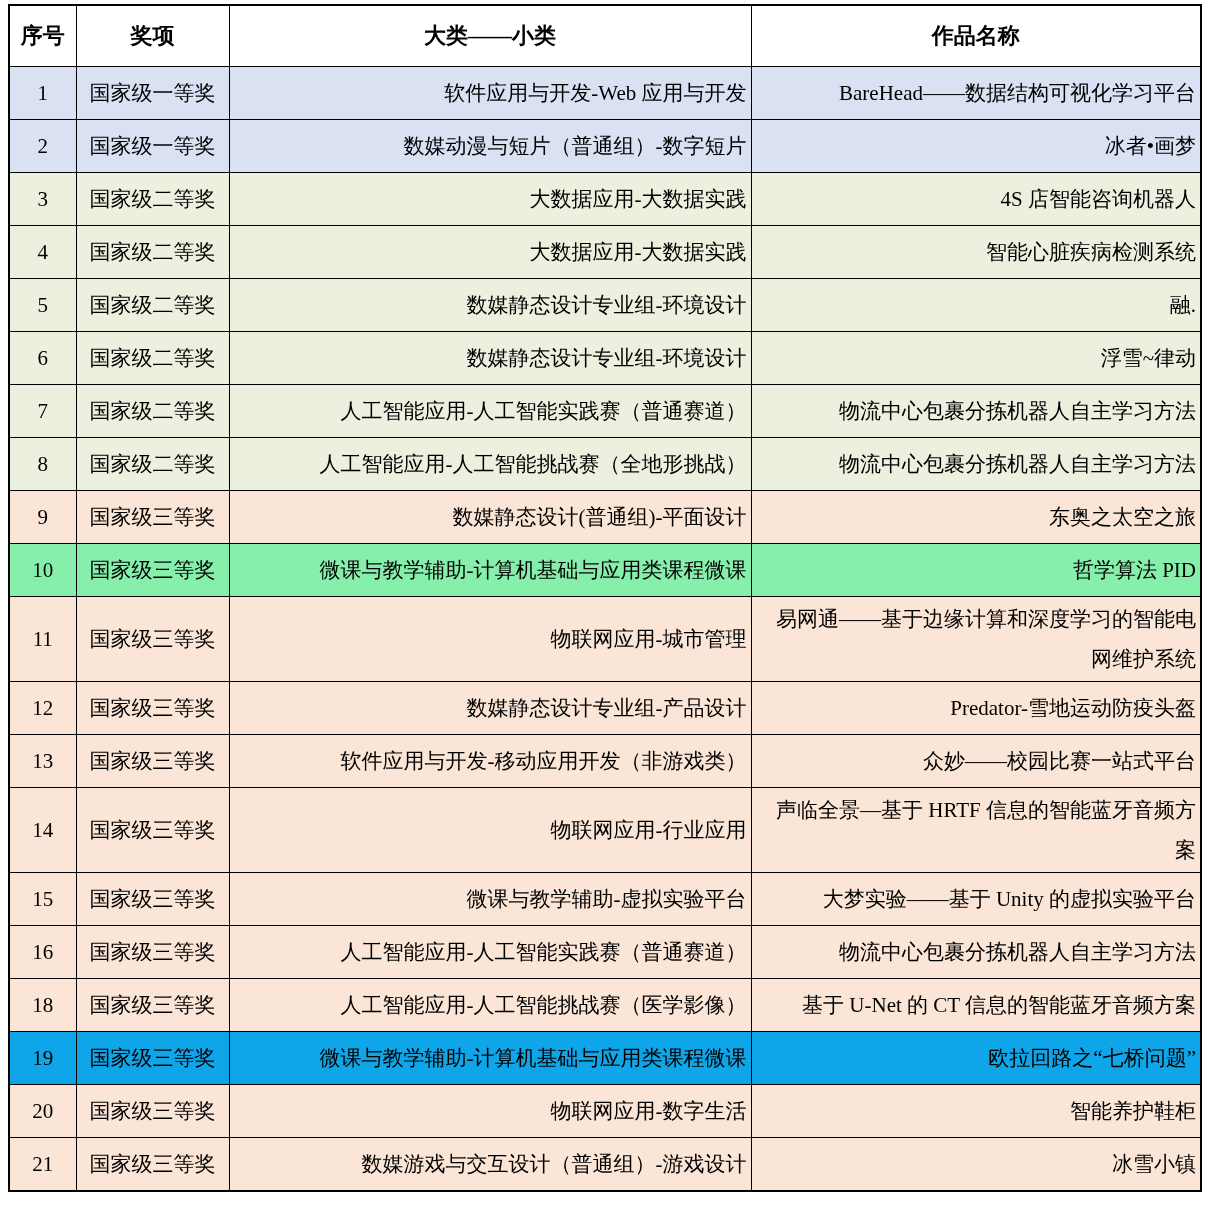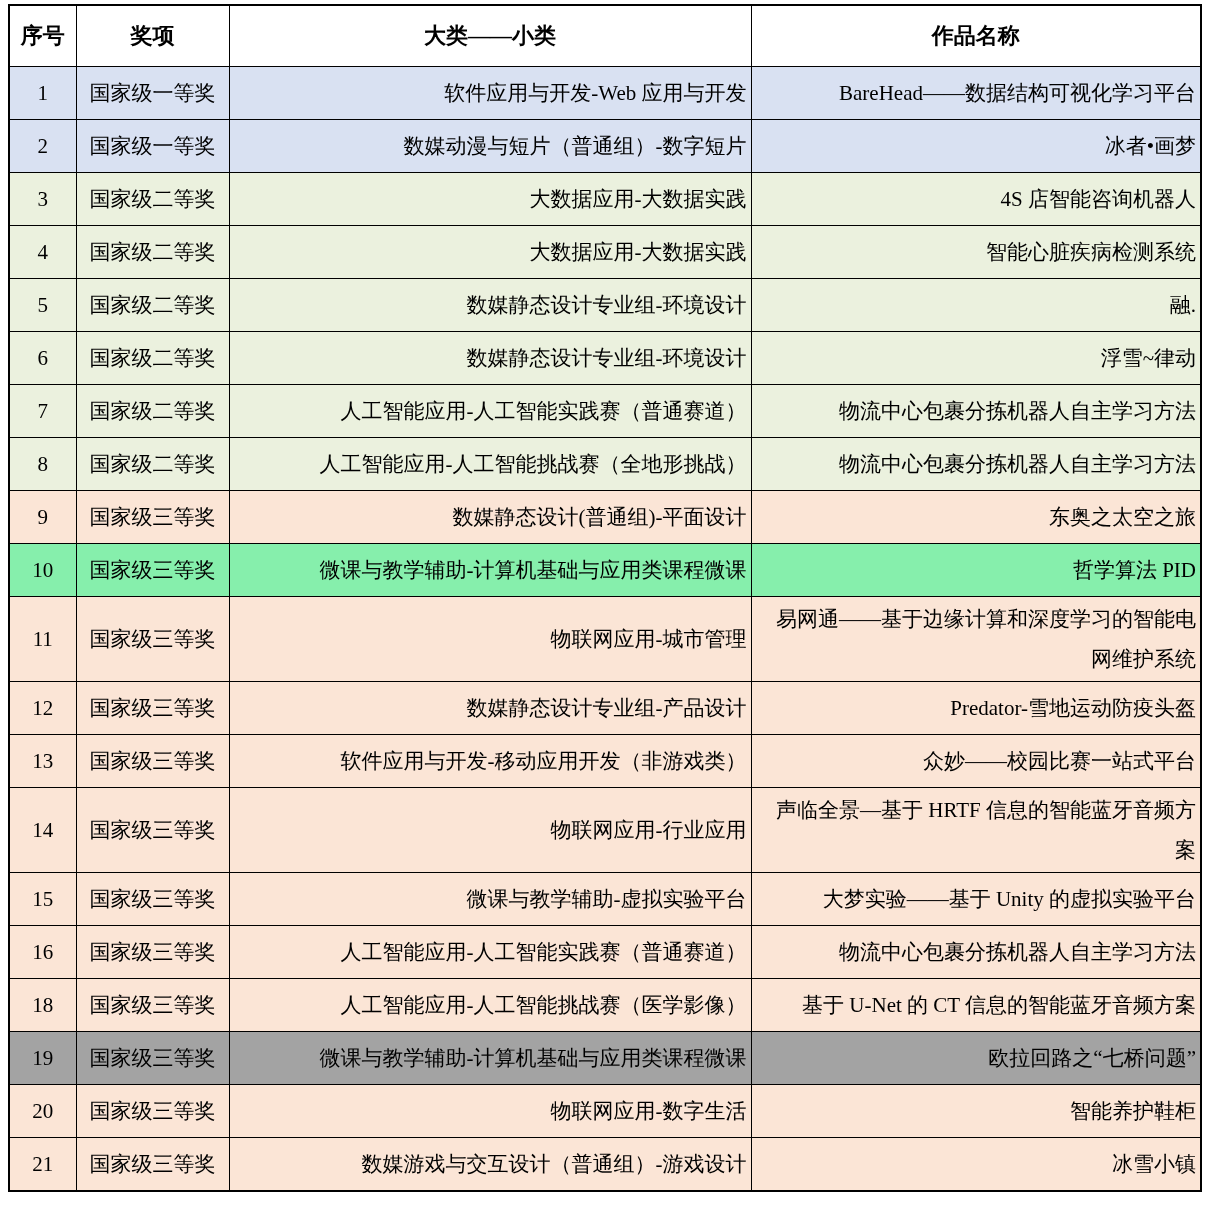--- a/index.html
+++ b/index.html
@@ -163,21 +163,21 @@
           <td class="award">国家级三等奖</td>
           <td class="category">人工智能应用-人工智能实践赛（普通赛道）</td>
           <td class="work">物流中心包裹分拣机器人自主学习方法</td>
         </tr>
         <tr style="background-color: rgb(251, 229, 214);">
           <td class="num">18</td>
           <td class="award">国家级三等奖</td>
           <td class="category">人工智能应用-人工智能挑战赛（医学影像）</td>
           <td class="work">基于 U-Net 的 CT 信息的智能蓝牙音频方案</td>
         </tr>
-        <tr style="background-color: #a3a3a3;">
+        <tr style="background-color: #0ea5e9;">
           <td class="num">19</td>
           <td class="award">国家级三等奖</td>
           <td class="category">微课与教学辅助-计算机基础与应用类课程微课</td>
           <td class="work">欧拉回路之“七桥问题”</td>
         </tr>
         <tr style="background-color: rgb(251, 229, 214);">
           <td class="num">20</td>
           <td class="award">国家级三等奖</td>
           <td class="category">物联网应用-数字生活</td>
           <td class="work">智能养护鞋柜</td>

